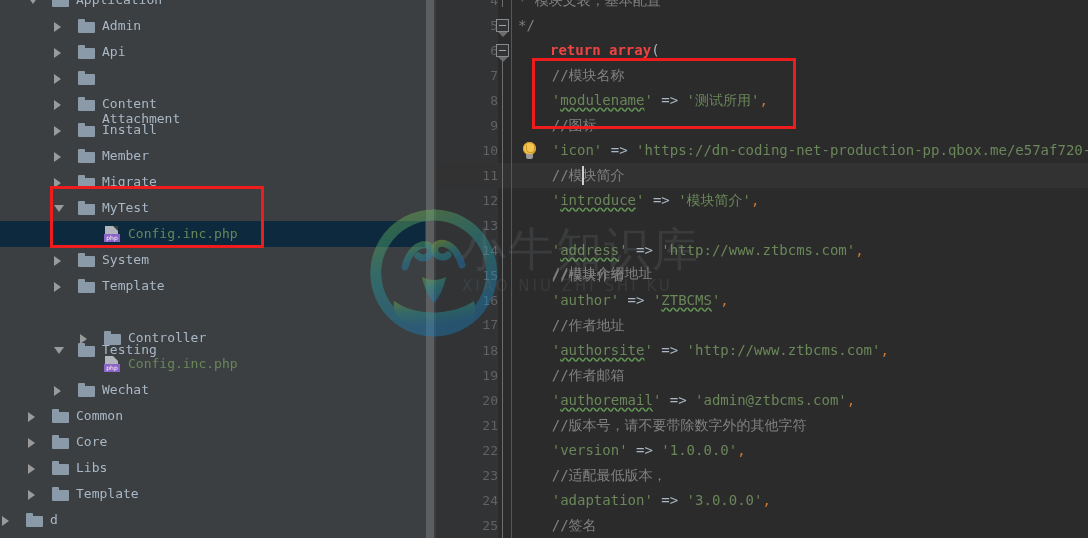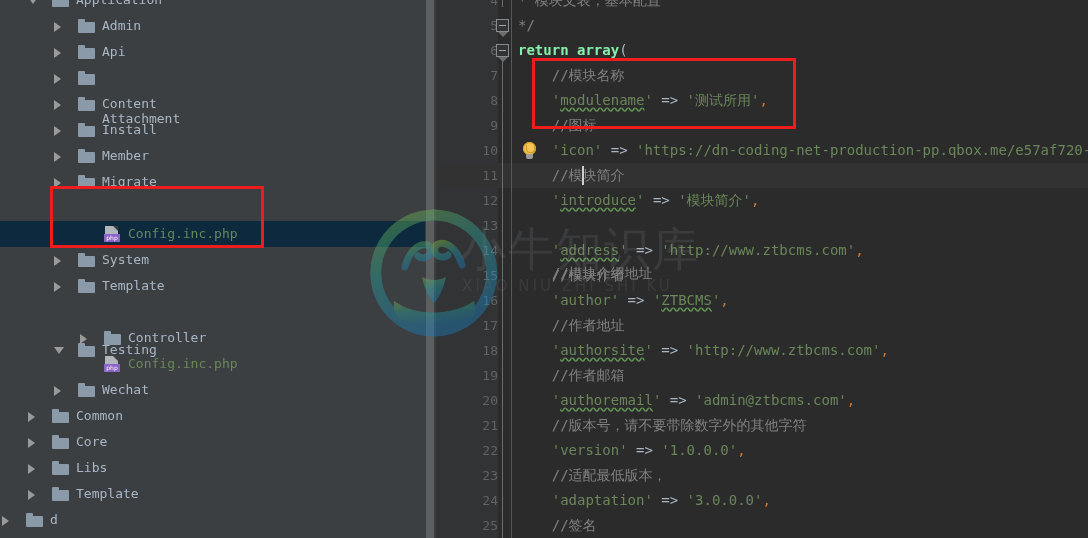--- a/index.html
+++ b/index.html
@@ -133,21 +133,21 @@
   }
   .bulb .fil{
     position:absolute;left:5px;top:3px;width:7px;height:7px;
     border:1px solid #c89a2b;border-top:none;border-radius:0 0 4px 4px;
   }
   .caret{
     position:absolute;width:2px;height:19px;background:#cfcfcf;
   }
 
   
-  .kw{color:#86efac;font-weight:bold;}
+  .kw{color:#ef4444;font-weight:bold;margin-left:32px;}
   .str{color:#6a8759;}
   .cmt{color:#808080;}
   .op{color:#a9b7c6;}
   .key-str{color:#6a8759;text-decoration:underline;
            text-decoration-style:wavy;text-decoration-color:#6a8759;}
   .pn{color:#a9b7c6;}
   .red-sq{color:#cc7832;}
 
   
   .sq{
@@ -242,20 +242,28 @@
         </span>
         <span class="lbl" style="left: 102px;">Member</span>
       </div>
       <div class="row" style="position: absolute; left: 0px; width: 425px; top: 169px;">
         <span class="arrow right" style="left: 54px;"></span>
         <span class="folder" style="left: 78px;">
           <b></b>
           <i></i>
         </span>
         <span class="lbl" style="left: 102px;">Migrate</span>
+      </div>
+      <div class="row" style="position: absolute; left: 0px; width: 425px; top: 195px;">
+        <span class="arrow down" style="left: 54px;"></span>
+        <span class="folder" style="left: 78px;">
+          <b></b>
+          <i></i>
+        </span>
+        <span class="lbl" style="left: 102px;">MyTest</span>
       </div>
       <div class="row sel" style="position: absolute; left: 0px; width: 425px; top: 221px;">
         <span class="phpicon" style="left: 104px;">
           <span class="sheet"></span>
           <span class="corner"></span>
           <span class="tag">php</span>
         </span>
         <span class="lbl file" style="left: 128px;">Config.inc.php</span>
       </div>
       <div class="row" style="position: absolute; left: 0px; width: 359px; top: 247px;">
@@ -360,21 +368,21 @@
         <div class="lnum" style="top: 88px;">8</div>
         <div class="lnum" style="top: 113px;">9</div>
         <div class="lnum" style="top: 138px;">10</div>
         <div style="position: absolute; left: 0px; top: 163px; width: 76px; height: 25px; background: rgb(50, 50, 50);"></div>
         <div class="lnum" style="top: 163px;">11</div>
         <div class="lnum" style="top: 188px;">12</div>
         <div class="lnum" style="top: 213px;">13</div>
         <div class="lnum" style="top: 238px;">14</div>
         <div class="lnum" style="top: 263px;">15</div>
         <div class="lnum" style="top: 288px;">16</div>
-        <div class="lnum" style="top: 313px;">17</div>
+        <div class="lnum" style="top: 313px; font-family: Liberation Mono, monospace;">17</div>
         <div class="lnum" style="top: 338px;">18</div>
         <div class="lnum" style="top: 363px;">19</div>
         <div class="lnum" style="top: 388px;">20</div>
         <div class="lnum" style="top: 413px;">21</div>
         <div class="lnum" style="top: 438px;">22</div>
         <div class="lnum" style="top: 463px;">23</div>
         <div class="lnum" style="top: 488px;">24</div>
         <div class="lnum" style="top: 513px;">25</div>
         <div class="fold end" style="top: 19px;"></div>
         <div class="fold start" style="top: 44px;"></div>

